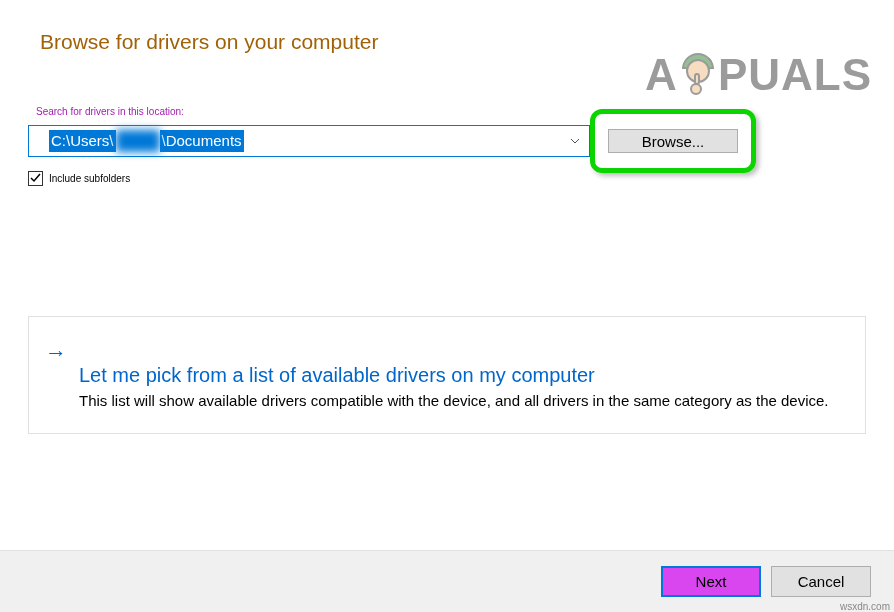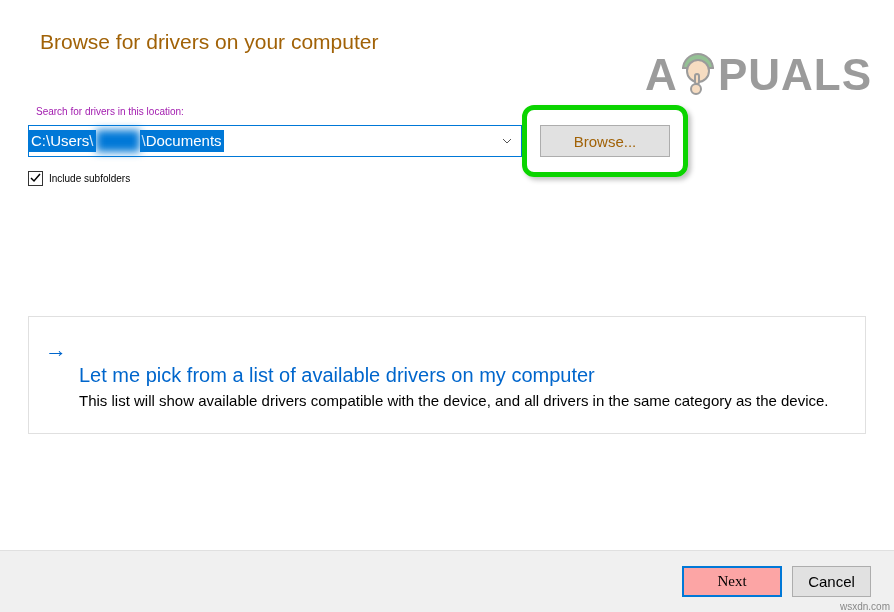--- a/index.html
+++ b/index.html
@@ -25,27 +25,27 @@
       font-size: 10px;
       color: #a21caf;
       padding: 52px 0 0 36px;
     }
     .path-row {
       display: flex;
       align-items: center;
       margin: 8px 0 0 28px;
     }
     .path-combo {
-      width: 494px;
+      width: 562px;
       height: 32px;
       border: 1px solid #0078d7;
       background: #fff;
       display: flex;
       align-items: center;
-      padding: 0 0;
+      padding: 0 20px;
       position: relative;
     }
     .path-combo .selected-text {
       background: #0078d7;
       color: #fff;
       font-size: 15px;
       padding: 0 2px;
       line-height: 22px;
     }
     .path-combo .blur-box {
@@ -77,25 +77,25 @@
       left: -18px;
       right: -18px;
       bottom: -20px;
       border: 5px solid #0bd400;
       border-radius: 12px;
       box-shadow: 3px 3px 5px rgba(0,0,0,0.25);
       pointer-events: none;
     }
     .browse-button {
       width: 130px;
-      height: 32px;
+      height: 24px;
       background: #e1e1e1;
       border: 1px solid #adadad;
       font-size: 15px;
-      color: #a16207;
+      color: #000000;
       cursor: pointer;
       font-family: inherit;
     }
     .checkbox-row {
       display: flex;
       align-items: center;
       margin: 14px 0 0 28px;
     }
     .checkbox-box {
       width: 15px;
@@ -147,28 +147,28 @@
       border-top: 1px solid #e0e0e0;
       display: flex;
       align-items: center;
       justify-content: flex-end;
       padding-right: 23px;
       gap: 10px;
     }
     .next-button {
       width: 100px;
       height: 31px;
-      background: #fca5a5;
+      background: #d946ef;
       border: 2px solid #0078d7;
       font-size: 15px;
-      font-family: Liberation Serif, serif;
+      font-family: Liberation Sans, sans-serif;
       cursor: pointer;
     }
     .cancel-button {
-      width: 79px;
+      width: 100px;
       height: 31px;
       background: #e1e1e1;
       border: 1px solid #adadad;
       font-size: 15px;
       font-family: inherit;
       cursor: pointer;
     }
     .watermark {
       position: absolute;
       top: 50px;

